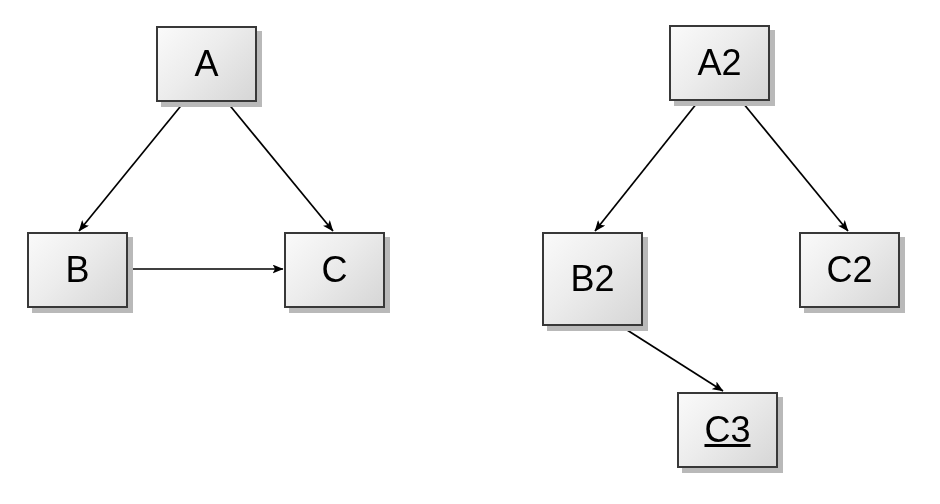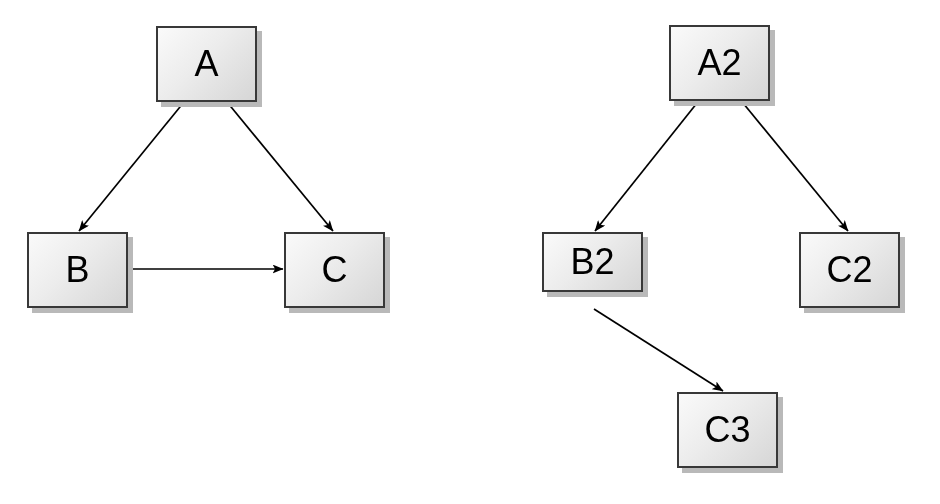--- a/index.html
+++ b/index.html
@@ -64,23 +64,23 @@
       </div>
       <div class="node" style="left: 27px; top: 232px; width: 101px; height: 76px;">
         <span>B</span>
       </div>
       <div class="node" style="left: 284px; top: 232px; width: 101px; height: 76px;">
         <span>C</span>
       </div>
       <div class="node" style="left: 669px; top: 25px; width: 101px; height: 76px; text-align: right;">
         <span>A2</span>
       </div>
-      <div class="node" style="left: 542px; top: 232px; width: 101px; height: 60px;">
+      <div class="node" style="left: 542px; top: 232px; width: 101px; height: 94px;">
         <span>B2</span>
       </div>
       <div class="node" style="left: 799px; top: 232px; width: 101px; height: 76px; text-align: right;">
         <span>C2</span>
       </div>
-      <div class="node" style="left: 677px; top: 392px; width: 101px; height: 76px;">
+      <div class="node" style="left: 677px; top: 392px; width: 101px; height: 76px; text-decoration: underline;">
         <span>C3</span>
       </div>
     </div>
 </div>
 
 </body></html>

